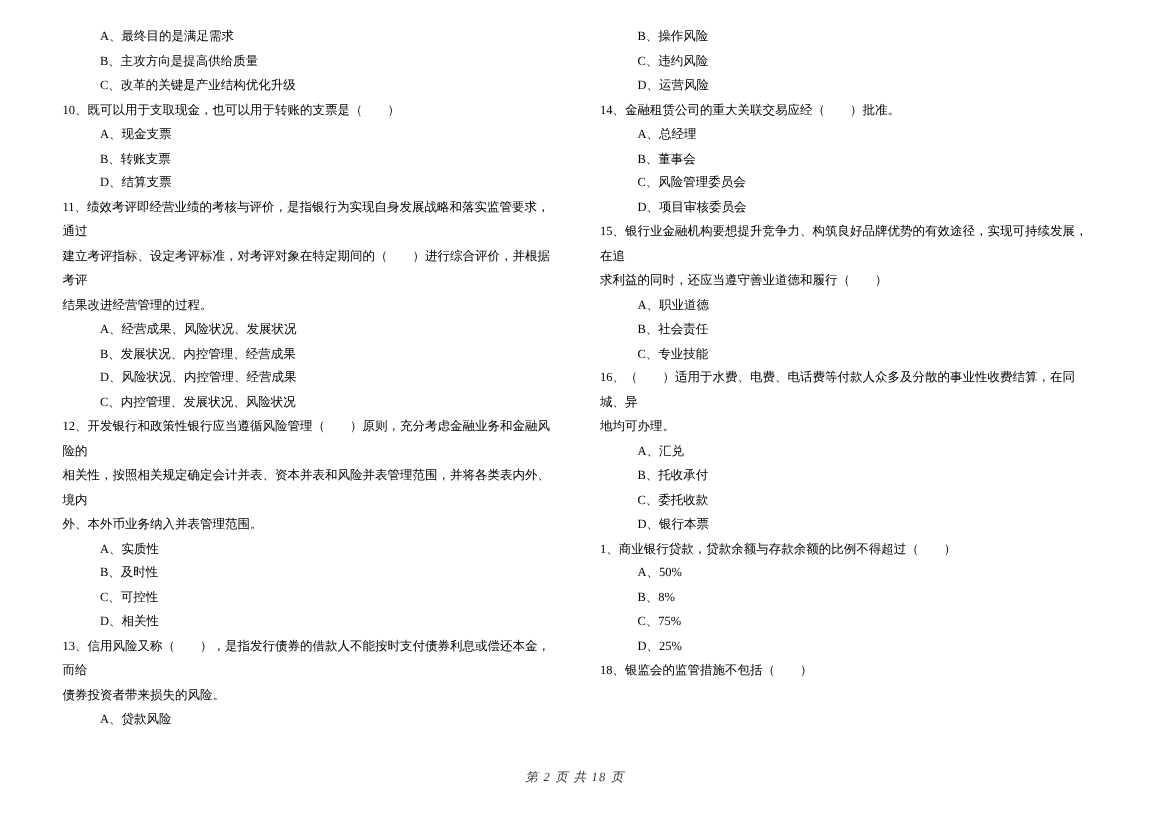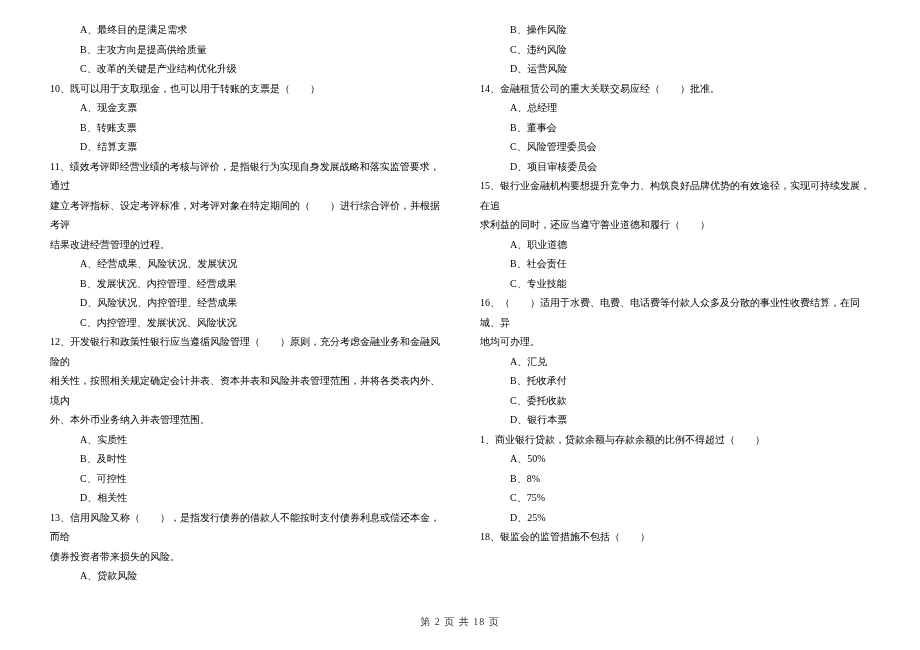--- a/index.html
+++ b/index.html
@@ -30,20 +30,21 @@
     }
     .question-cont {
       padding-left: 0;
     }
     .footer {
       text-align: center;
       font-size: 10px;
       color: #333;
       letter-spacing: 1px;
       padding-top: 5px;
+      font-style: italic;
     }
   </style>
 </head>
 <body>
 
 <div class="page">
   <div class="column">
     <div class="option">A、最终目的是满足需求</div>
     <div class="option">B、主攻方向是提高供给质量</div>
     <div class="option">C、改革的关键是产业结构优化升级</div>

